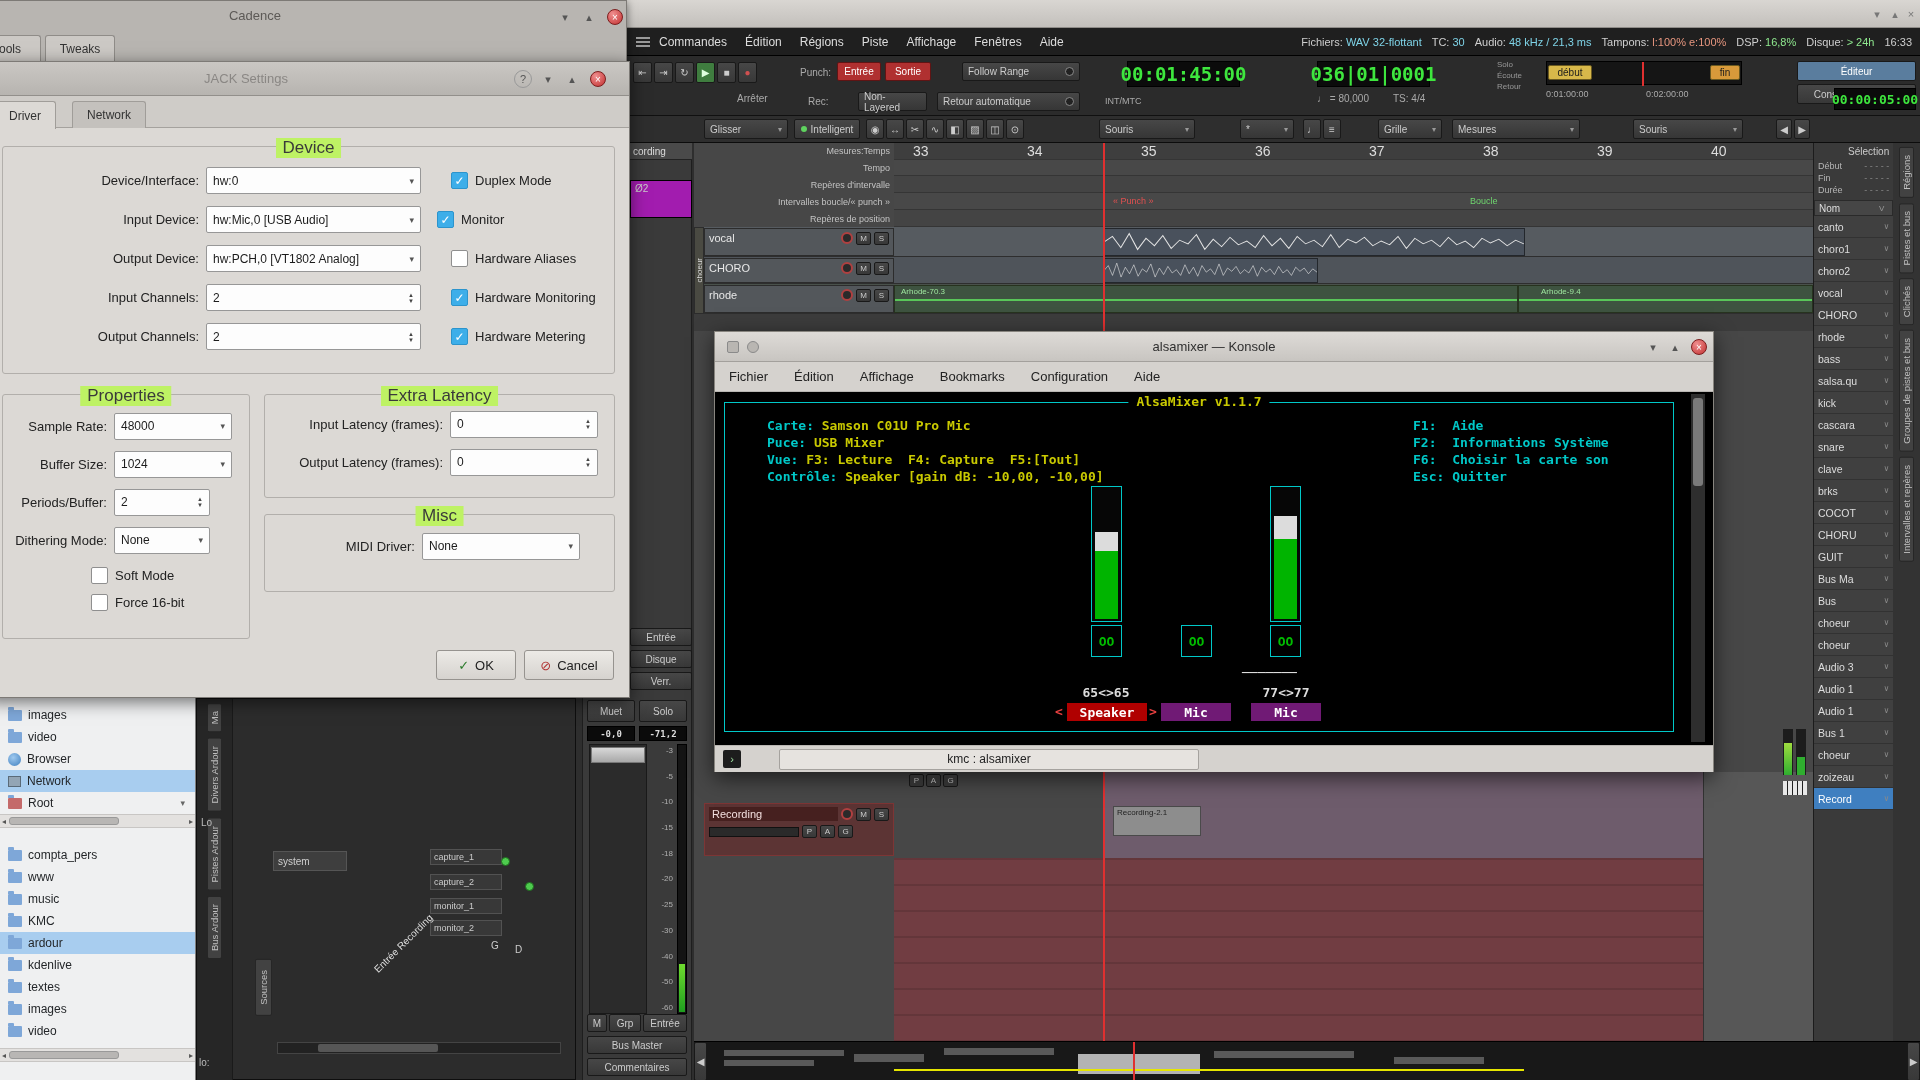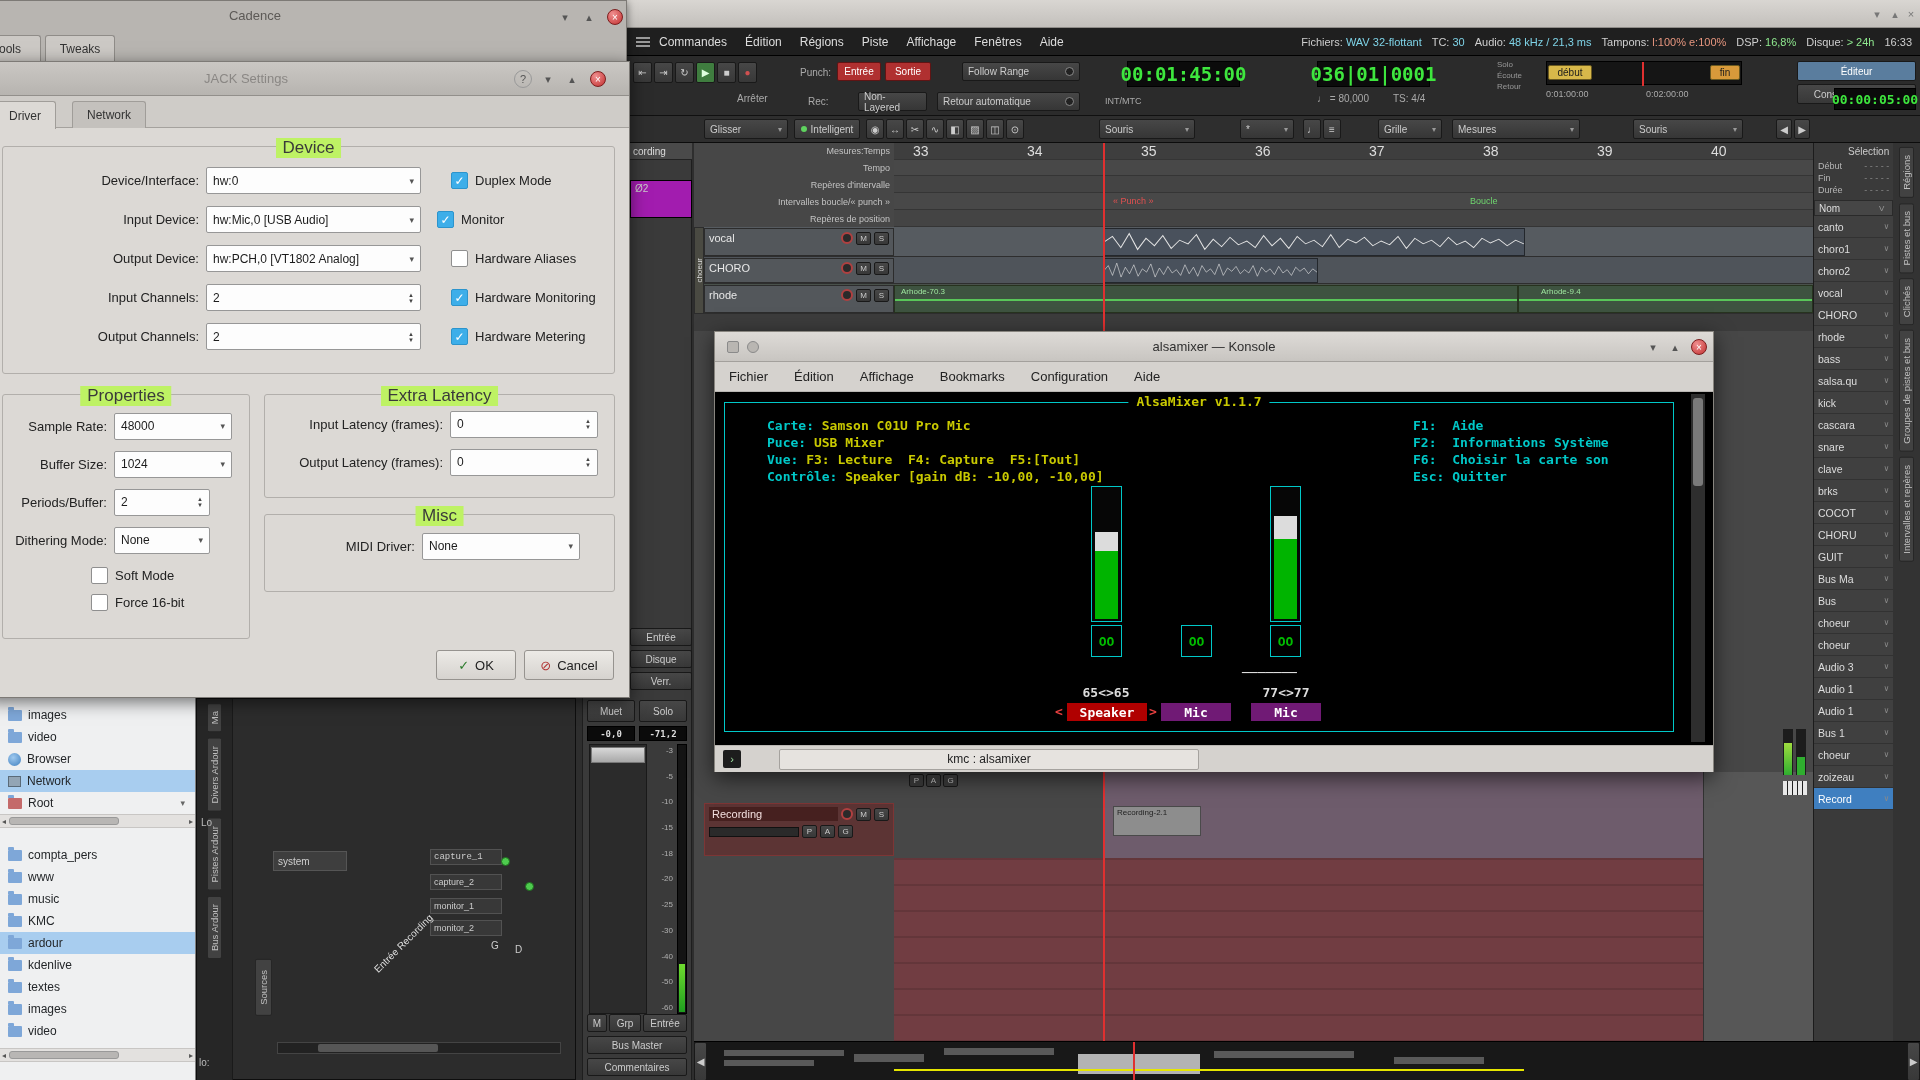--- a/index.html
+++ b/index.html
@@ -581,21 +581,21 @@
         <div class="vtab">Bus Ardour</div>
       </div>
     <span class="a" style="left:4px;top:118px;font-size:10px;color:#bbb">Lo</span>
     <span class="a" style="left:2px;top:358px;font-size:10px;color:#bbb">lo:</span>
     <div class="a vtab" style="left:58px;top:260px;padding:10px 2px">Sources</div>
     <div class="pbcell" style="left:76px;top:152px;width:74px;height:20px">
         <span>system</span>
       </div>
     <div>
 
-    <div class="pb-port" style="top: 150px; font-family: Liberation Mono, monospace;">
+    <div class="pb-port" style="top: 150px;">
           <span>capture_1</span>
         </div>
         <div class="pb-port" style="top: 175px;">
           <span>capture_2</span>
         </div>
         <div class="pb-port" style="top: 199px;">
           <span>monitor_1</span>
         </div>
         <div class="pb-port" style="top: 221px;">
           <span>monitor_2</span>

